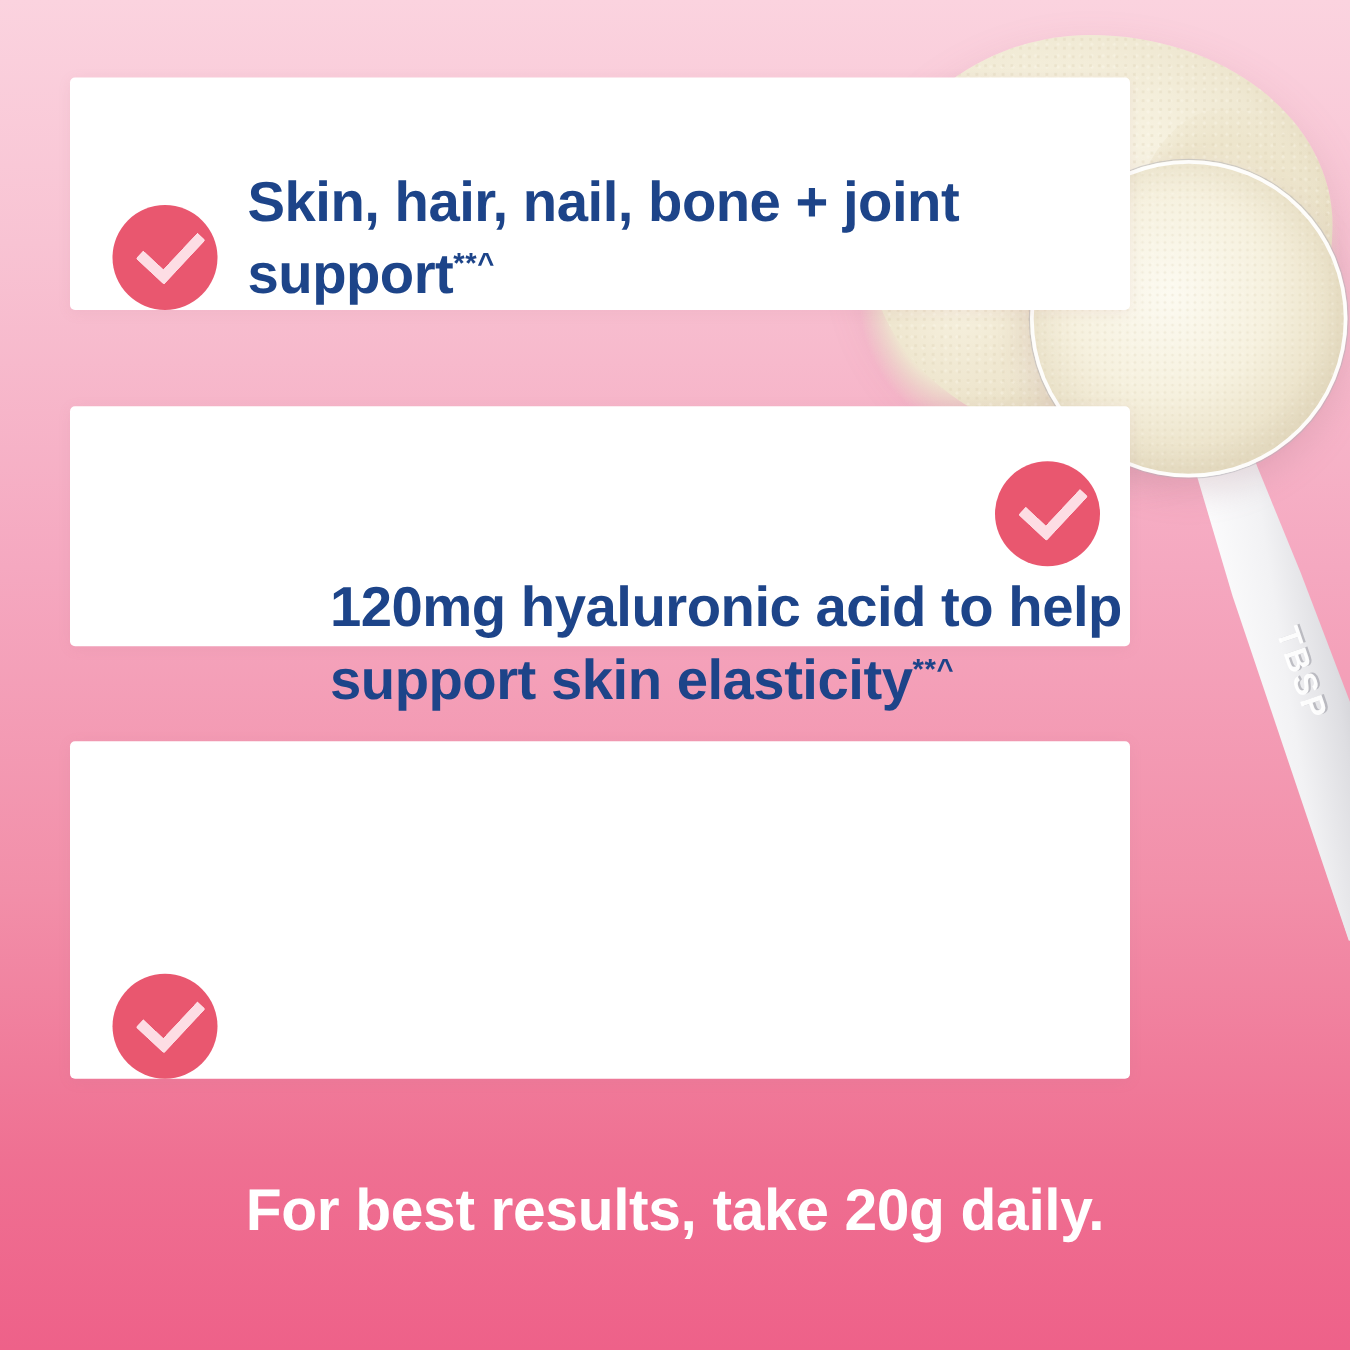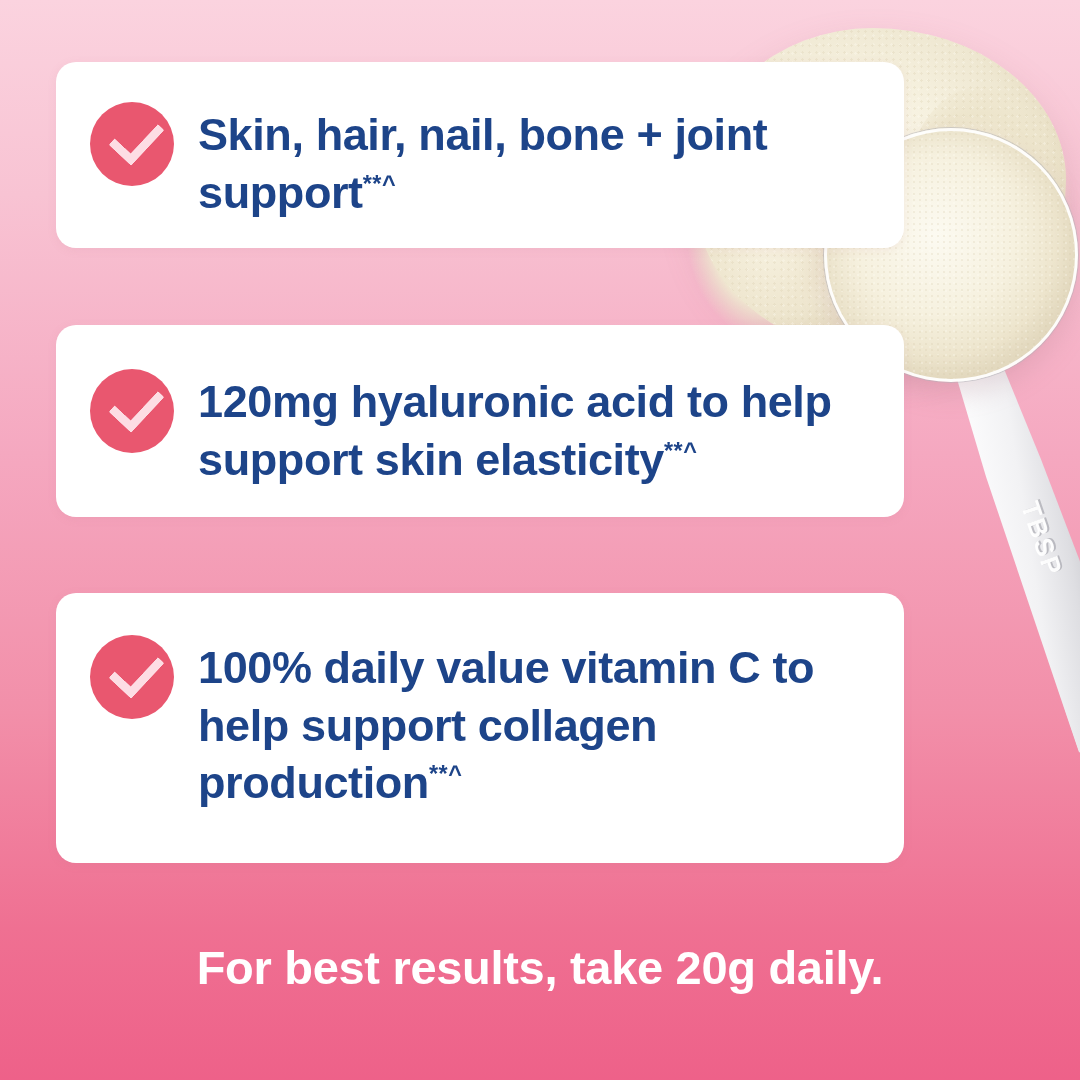--- a/index.html
+++ b/index.html
@@ -142,28 +142,28 @@
   
   .cards {
     position: absolute;
     left: 56px;
     top: 62px;
     width: 848px;
   }
   .card {
     position: relative;
     background: #FFFFFF;
-    border-radius: 20px;
+    border-radius: 4px;
     display: flex;
-    align-items: flex-start;
+    align-items: flex-end;
     box-sizing: border-box;
     box-shadow: 0 2px 10px rgba(190,120,140,0.10);
   }
   .card-1 { height: 186px; padding: 40px 0 0 34px; margin-bottom: 77px; }
-  .card-2 { height: 192px; padding: 44px 0 0 34px; margin-bottom: 76px; }
+  .card-2 { height: 192px; padding: 44px 0 0 34px; margin-bottom: 76px; flex-direction: column; }
   .card-3 { height: 270px; padding: 42px 0 0 34px; }
 
   .check {
     flex: 0 0 auto;
     width: 84px;
     height: 84px;
     border-radius: 50%;
     background: #E9576F;
     position: relative;
     margin-right: 24px;
@@ -238,20 +238,19 @@
       <div class="check">
         <span class="tick"></span>
       </div>
       <div class="card-text"><span>120mg hyaluronic acid to help support skin elasticity</span><sup>**^</sup></div>
     </div>
 
     <div class="card card-3">
       <div class="check">
         <span class="tick"></span>
       </div>
-      <div class="card-text"><span>100% daily value vitamin C to help support collagen production</span><sup>**^</sup></div>
     </div>
 
   </div>
 
   <div class="footnote">For best results, take 20g daily.</div>
 
 </div>
 
 </body></html>

